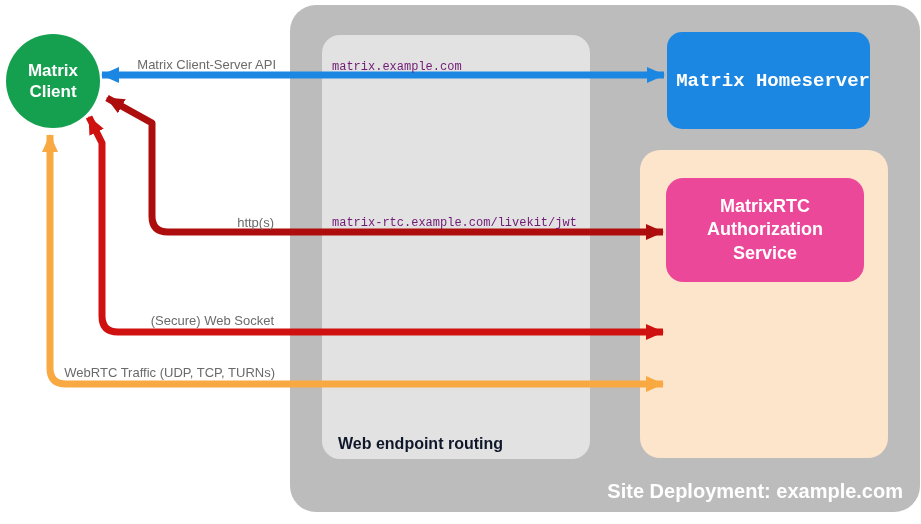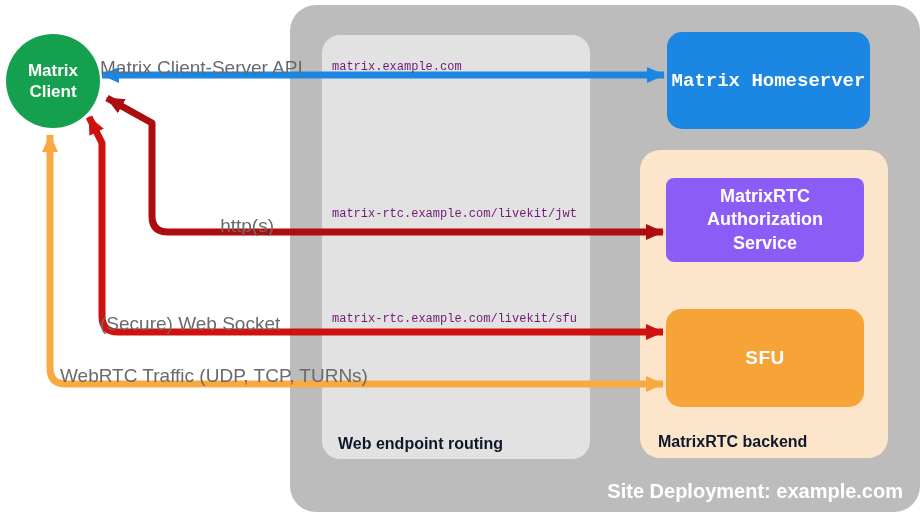--- a/index.html
+++ b/index.html
@@ -4,57 +4,54 @@
 <style>
   html,body{margin:0;padding:0;background:#ffffff;}
   #canvas{position:relative;width:921px;height:524px;background:#ffffff;overflow:hidden;
           font-family:"Liberation Sans",sans-serif;}
   .abs{position:absolute;}
   
   .outer-box{left:290px;top:5px;width:630px;height:507px;background:#bcbcbc;border-radius:26px;}
   .routing-box{left:322px;top:35px;width:268px;height:424px;background:#e2e2e2;border-radius:18px;}
   .backend-box{left:640px;top:150px;width:248px;height:308px;background:#fce5cb;border-radius:20px;}
   
-  .node{display:flex;align-items:center;justify-content:center;text-align:center;
+  .node{display:flex;align-items:center;justify-content:flex-end;text-align:center;
         color:#ffffff;font-weight:bold;}
   .client-circle{left:6px;top:34px;width:94px;height:94px;border-radius:50%;
         background:#14a04e;font-size:17px;line-height:1.25;padding:0 10px;box-sizing:border-box;}
   .homeserver-box{left:667px;top:32px;width:203px;height:97px;border-radius:15px;
         background:#1b87e2;font-size:19px;font-family:Liberation Mono, monospace;}
-  .auth-box{left:666px;top:178px;width:198px;height:84px;border-radius:8px;
-        background:#8b5cf6;font-size:18px;line-height:1.3;padding:0 24px;box-sizing:border-box;}
+  .auth-box{left:666px;top:178px;width:198px;height:104px;border-radius:17px;
+        background:#ec4899;font-size:18px;line-height:1.3;padding:0 24px;box-sizing:border-box;}
   .sfu-box{left:666px;top:309px;width:198px;height:98px;border-radius:15px;
         background:#f6a338;font-size:19px;letter-spacing:.5px;}
   
   .endpoint{font-family:"Liberation Mono","DejaVu Sans Mono",monospace;font-size:12px;
         color:#701a75;white-space:nowrap;}
   .group-label{font-weight:bold;font-size:16px;color:#0f172a;white-space:nowrap;}
   .site-label{font-weight:bold;font-size:20px;color:#ffffff;white-space:nowrap;}
-  .arrow-label{font-size:19px;color:#6a6a6a;text-align:right;white-space:nowrap;}
+  .arrow-label{font-size:13px;color:#6a6a6a;text-align:right;white-space:nowrap;}
   svg.arrows{left:0;top:0;width:921px;height:524px;pointer-events:none;}
 </style>
 </head>
 <body>
 
 <div id="canvas">
 
   <div class="abs outer-box"></div>
 
   <div class="abs routing-box"></div>
 
   <div class="abs backend-box"></div>
 
   <div class="abs node homeserver-box">
     <span>Matrix Homeserver</span>
   </div>
   <div class="abs node auth-box">
     <span>MatrixRTC Authorization Service</span>
-  </div>
-  <div class="abs node sfu-box">
-    <span>SFU</span>
   </div>
 
   <svg class="abs arrows" viewBox="0 0 921 524" xmlns="http://www.w3.org/2000/svg">
     <defs>
       <marker id="m-blue-e" markerUnits="userSpaceOnUse" markerWidth="18" markerHeight="16" viewBox="0 0 18 16" refX="17" refY="8" orient="auto">
         <polygon points="0,0 18,8 0,16" fill="#1b87e2"></polygon>
       </marker>
       <marker id="m-blue-s" markerUnits="userSpaceOnUse" markerWidth="18" markerHeight="16" viewBox="0 0 18 16" refX="17" refY="8" orient="auto-start-reverse">
         <polygon points="0,0 18,8 0,16" fill="#1b87e2"></polygon>
       </marker>
@@ -85,25 +82,23 @@
     <path d="M 89 117 L 102 143 L 102 316 Q 102 332 118 332 L 663 332" fill="none" stroke-width="7" stroke-linejoin="round" marker-start="url(#m-ws-s)" marker-end="url(#m-ws-e)" stroke="#cf1110"></path>
 
     <path d="M 50 135 L 50 368 Q 50 384 66 384 L 663 384" fill="none" stroke-width="7" stroke-linejoin="round" marker-start="url(#m-or-s)" marker-end="url(#m-or-e)" stroke="#f9a942"></path>
   </svg>
 
   <div class="abs node client-circle">
     <span>Matrix Client</span>
   </div>
 
   <div class="abs endpoint" style="left:332px;top:60px;">matrix.example.com</div>
-  <div class="abs endpoint" style="left:332px;top:207px;">matrix-rtc.example.com/livekit/jwt</div>
-  <div class="abs endpoint" style="left:332px;top:312px;">matrix-rtc.example.com/livekit/sfu</div>
+  <div class="abs endpoint" style="left:332px;top:216px;">matrix-rtc.example.com/livekit/jwt</div>
 
   <div class="abs arrow-label" style="left:100px;top:57px;width:176px;">Matrix Client-Server API</div>
   <div class="abs arrow-label" style="left:150px;top:215px;width:124px;">http(s)</div>
   <div class="abs arrow-label" style="left:100px;top:313px;width:174px;">(Secure) Web Socket</div>
   <div class="abs arrow-label" style="left:60px;top:365px;width:215px;">WebRTC Traffic (UDP, TCP, TURNs)</div>
 
   <div class="abs group-label" style="left:338px;top:435px;">Web endpoint routing</div>
-  <div class="abs group-label" style="left:658px;top:433px;">MatrixRTC backend</div>
   <div class="abs site-label" style="right:18px;top:480px;">Site Deployment: example.com</div>
 
 </div>
 
 </body></html>

